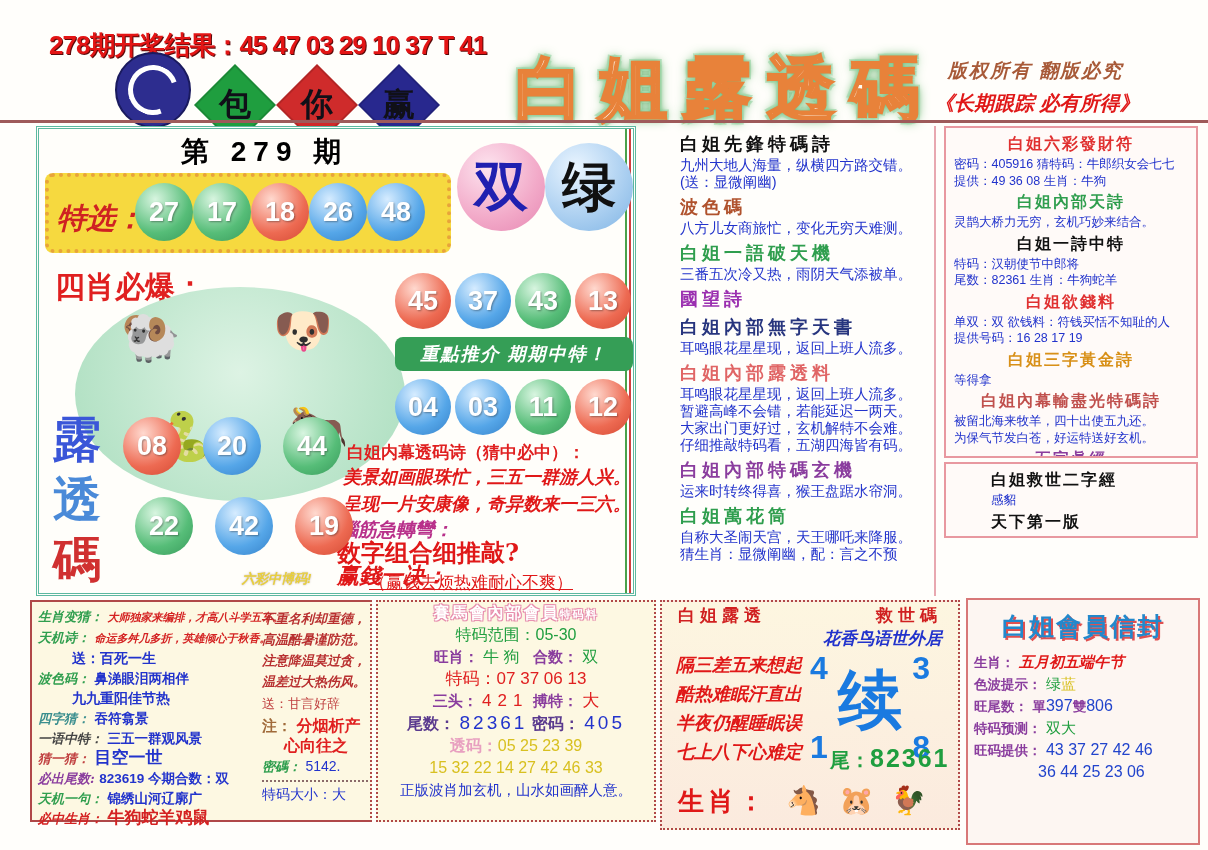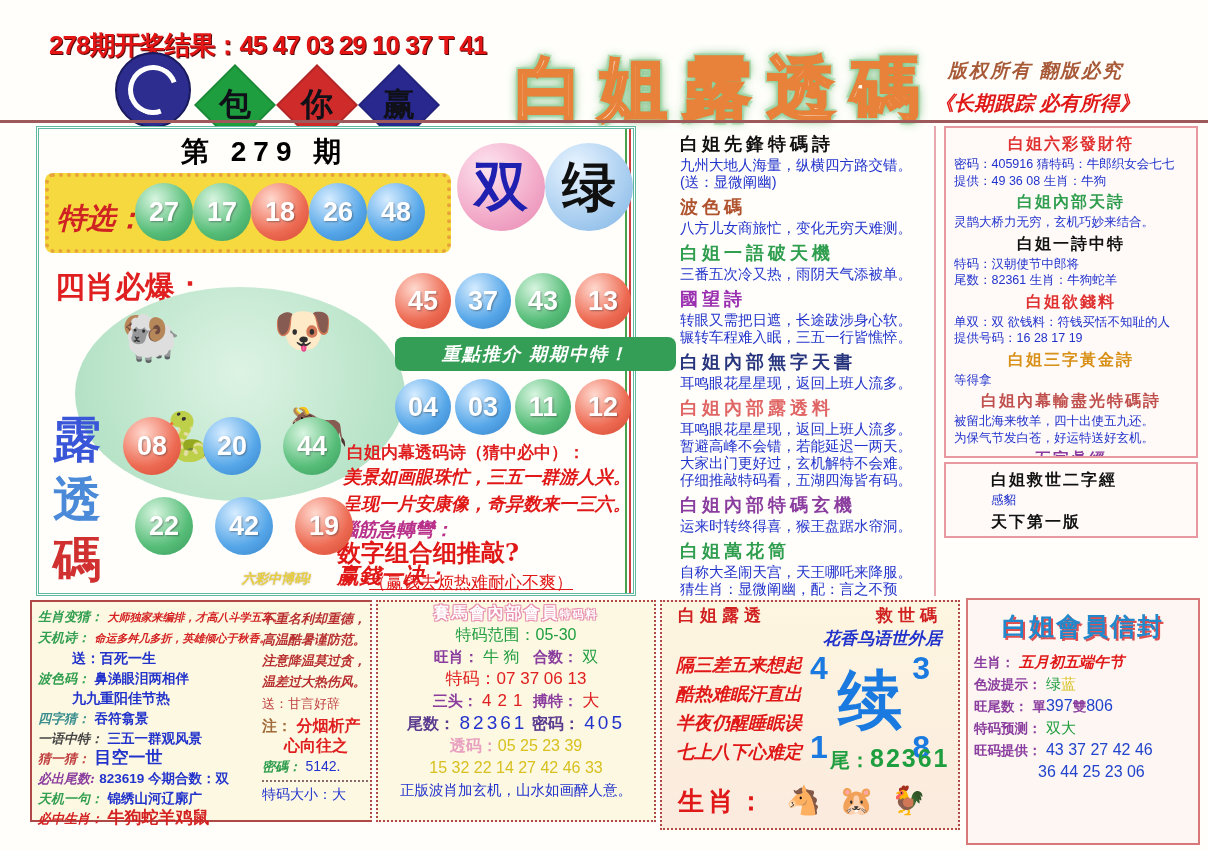--- a/index.html
+++ b/index.html
@@ -44,21 +44,21 @@
   .big-ball{position:absolute;width:88px;height:88px;border-radius:50%;display:flex;align-items:center;
       justify-content:center;font-weight:900;font-size:54px;font-family:"DejaVu Serif",serif;}
   .big-ball.pink{left:418px;top:14px;background:radial-gradient(circle at 35% 28%,#fde4ef,#f2a9c8 60%,#e687b2);color:#2020b0;}
   .big-ball.lblue{left:506px;top:14px;background:radial-gradient(circle at 35% 28%,#eaf5ff,#a9cef0 60%,#7fb4e4);color:#101010;}
   .lp-sixiao{position:absolute;left:16px;top:138px;font-size:30px;font-weight:bold;color:#e02020;
       font-family:"DejaVu Serif",serif;}
   .lp-ellipse{position:absolute;left:36px;top:158px;width:330px;height:214px;border-radius:50%;
       background:radial-gradient(circle at 50% 40%,#ddf3e4,#a9ddbd);}
   .lp-animal{position:absolute;font-size:48px;line-height:1;}
   .lp-row1{position:absolute;left:356px;top:144px;display:flex;gap:4px;}
-  .lp-gbanner{position:absolute;left:356px;top:208px;width:281px;height:34px;background:#359e56;border-radius:8px;
+  .lp-gbanner{position:absolute;left:356px;top:208px;width:238px;height:34px;background:#359e56;border-radius:8px;
       color:#fff;font-size:18px;font-weight:bold;font-style:italic;display:flex;align-items:center;
       justify-content:center;letter-spacing:2px;}
   .lp-row2{position:absolute;left:356px;top:250px;display:flex;gap:4px;}
   .lp-poem-title{position:absolute;left:308px;top:312px;font-size:17px;font-weight:bold;color:#e02020;white-space:nowrap;}
   .lp-poem{position:absolute;left:304px;top:334px;font-family:"DejaVu Serif",serif;font-weight:bold;
       font-style:italic;font-size:18px;line-height:27px;color:#e01818;white-space:nowrap;}
   .lp-brain-label{position:absolute;left:300px;top:388px;font-size:19px;color:#b8308a;
       font-family:"DejaVu Serif",serif;font-weight:bold;font-style:italic;}
   .lp-brain{position:absolute;left:298px;top:408px;font-size:24px;font-weight:bold;color:#e01818;
       font-family:"DejaVu Serif",serif;}
@@ -262,24 +262,20 @@
         </div>
       </section>
       <section class="m-sec">
         <h3 class="m-h" style="color: rgb(47, 158, 78);">白姐一語破天機</h3>
         <div class="m-lines">
           <div>三番五次冷又热，雨阴天气添被单。</div>
         </div>
       </section>
       <section class="m-sec">
         <h3 class="m-h" style="color: rgb(155, 48, 176);">國望詩</h3>
-        <div class="m-lines">
-          <div>转眼又需把日遮，长途跋涉身心软。</div>
-          <div>辗转车程难入眠，三五一行皆憔悴。</div>
-        </div>
       </section>
       <section class="m-sec">
         <h3 class="m-h" style="color: rgb(39, 53, 126);">白姐內部無字天書</h3>
         <div class="m-lines">
           <div>耳鸣眼花星星现，返回上班人流多。</div>
         </div>
       </section>
       <section class="m-sec">
         <h3 class="m-h" style="color: rgb(224, 101, 101);">白姐內部露透料</h3>
         <div class="m-lines">

